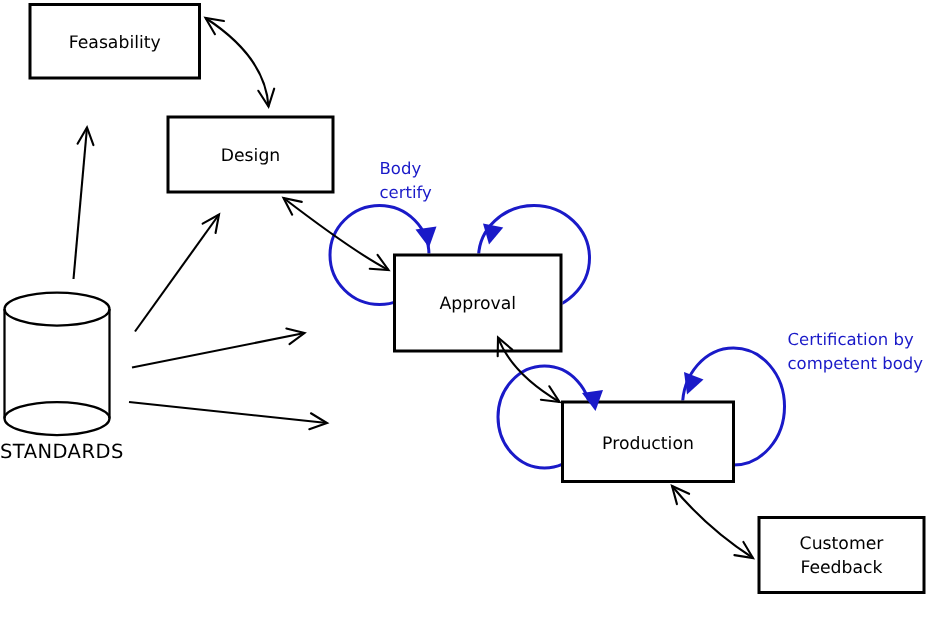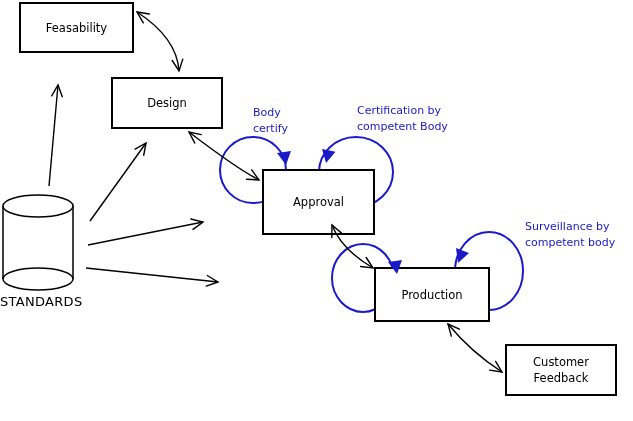--- a/index.html
+++ b/index.html
@@ -125,23 +125,19 @@
       <path d="M366.2,257.5 L373.0,268.0 L360.6,266.5" class="ah"></path>
       <path d="M331.8,237.5 L332.0,225.0 L341.5,233.1" class="ah"></path>
       <path d="M495.6,361.3 L502.0,372.0 L489.6,370.1" class="ah"></path>
       <path d="M451.3,336.1 L448.0,324.0 L459.4,329.2" class="ah"></path>
     </svg>
 
   <div class="ann ann-self-certify">
     <span>Body</span>
     <span>certify</span>
   </div>
-  <div class="ann ann-certification">
+  <div class="ann ann-surveillance">
     <span>Certification by</span>
-    <span>competent Body</span>
-  </div>
-  <div class="ann ann-surveillance">
-    <span>Surveillance by</span>
     <span>competent body</span>
   </div>
 
   <div class="standards-label">STANDARDS</div>
 </div>
 
 </body></html>

